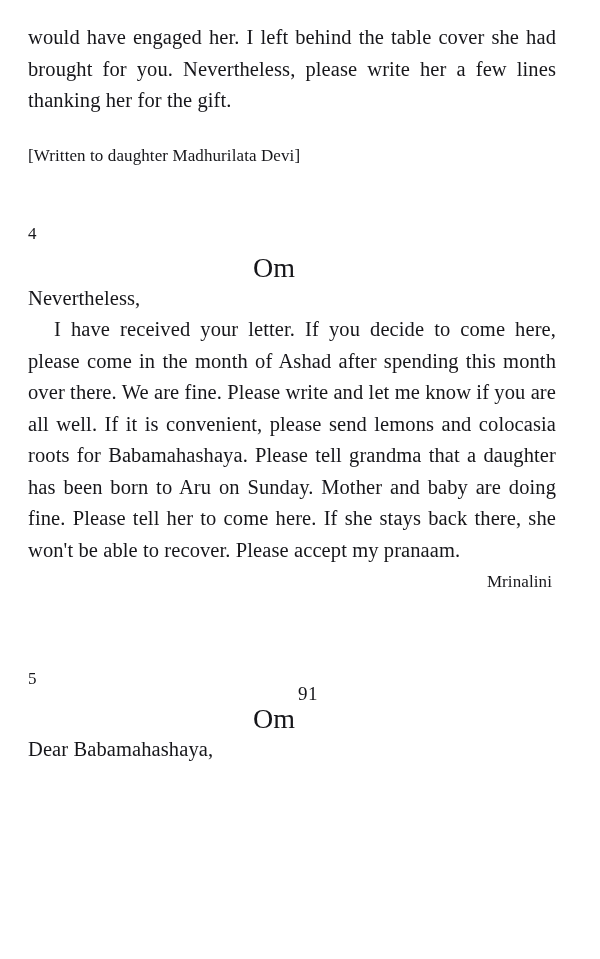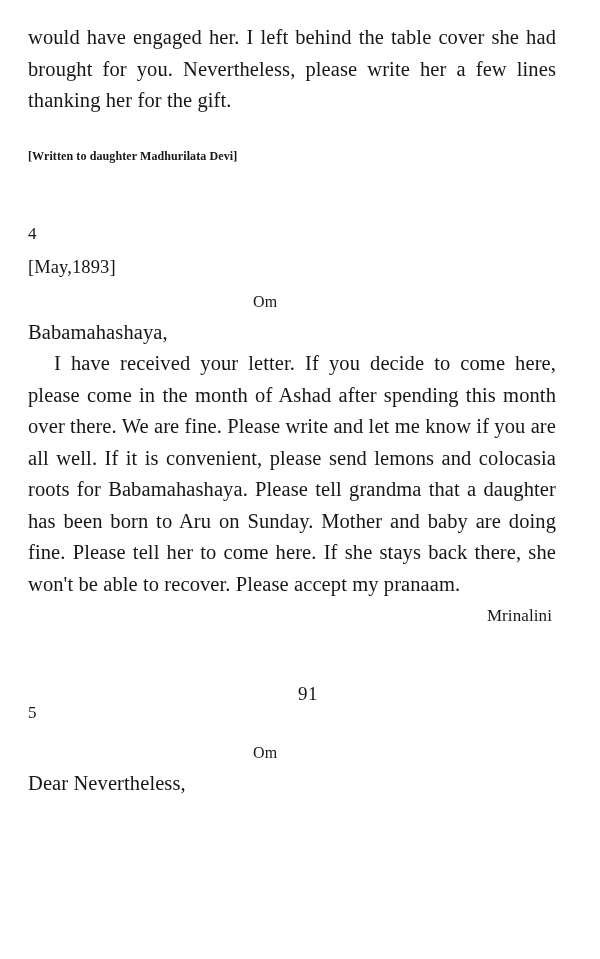--- a/index.html
+++ b/index.html
@@ -28,42 +28,41 @@
     line-height: 31.5px;
     text-align: justify;
     text-justify: inter-word;
     margin: 0;
     letter-spacing: 0.1px;
   }
   .para.indent-first {
     text-indent: 26px;
   }
   .attribution {
-    font-size: 12px;
+    font-size: 17px;
     line-height: 22px;
     margin: 0;
     padding-top: 28px;
     letter-spacing: 0.1px;
-    font-weight: bold;
   }
   .letter-number {
     font-size: 17px;
     line-height: 22px;
     margin: 0;
     letter-spacing: 0.1px;
   }
   .date-line {
     font-size: 18.5px;
     line-height: 24px;
     margin: 0;
     padding-top: 10px;
     letter-spacing: 0.1px;
   }
   .om {
-    font-size: 16px;
+    font-size: 28px;
     line-height: 30px;
     margin: 0;
     padding-left: 225px;
     letter-spacing: 0.1px;
   }
   .salutation {
     font-size: 20.5px;
     line-height: 31.5px;
     margin: 0;
     letter-spacing: 0.1px;
@@ -95,32 +94,31 @@
 <div class="page">
 
   <p class="para">would have engaged her. I left behind the table cover she had brought for you. Nevertheless, please write her a few lines thanking her for the gift.</p>
 
   <p class="attribution">[Written to daughter Madhurilata Devi]</p>
 
   <div class="gap-lg"></div>
 
   <div>
     <p class="letter-number">4</p>
-    <p class="date-line">[May,1893]</p>
     <div class="gap-xs"></div>
     <p class="om">Om</p>
-    <p class="salutation">Babamahashaya,</p>
+    <p class="salutation">Nevertheless,</p>
     <p class="para indent-first">I have received your letter. If you decide to come here, please come in the month of Ashad after spending this month over there. We are fine. Please write and let me know if you are all well. If it is convenient, please send lemons and colocasia roots for Babamahashaya. Please tell grandma that a daughter has been born to Aru on Sunday. Mother and baby are doing fine. Please tell her to come here. If she stays back there, she won't be able to recover. Please accept my pranaam.</p>
     <p class="signature">Mrinalini</p>
   </div>
 
   <div class="gap-lg"></div>
   <div class="gap-sm"></div>
 
   <div>
     <p class="letter-number">5</p>
     <div class="gap-sm"></div>
     <p class="om">Om</p>
-    <p class="salutation">Dear Nevertheless,</p>
+    <p class="salutation">Dear Babamahashaya,</p>
   </div>
 
   <div class="page-number">91</div>
 </div>
 
 </body></html>

